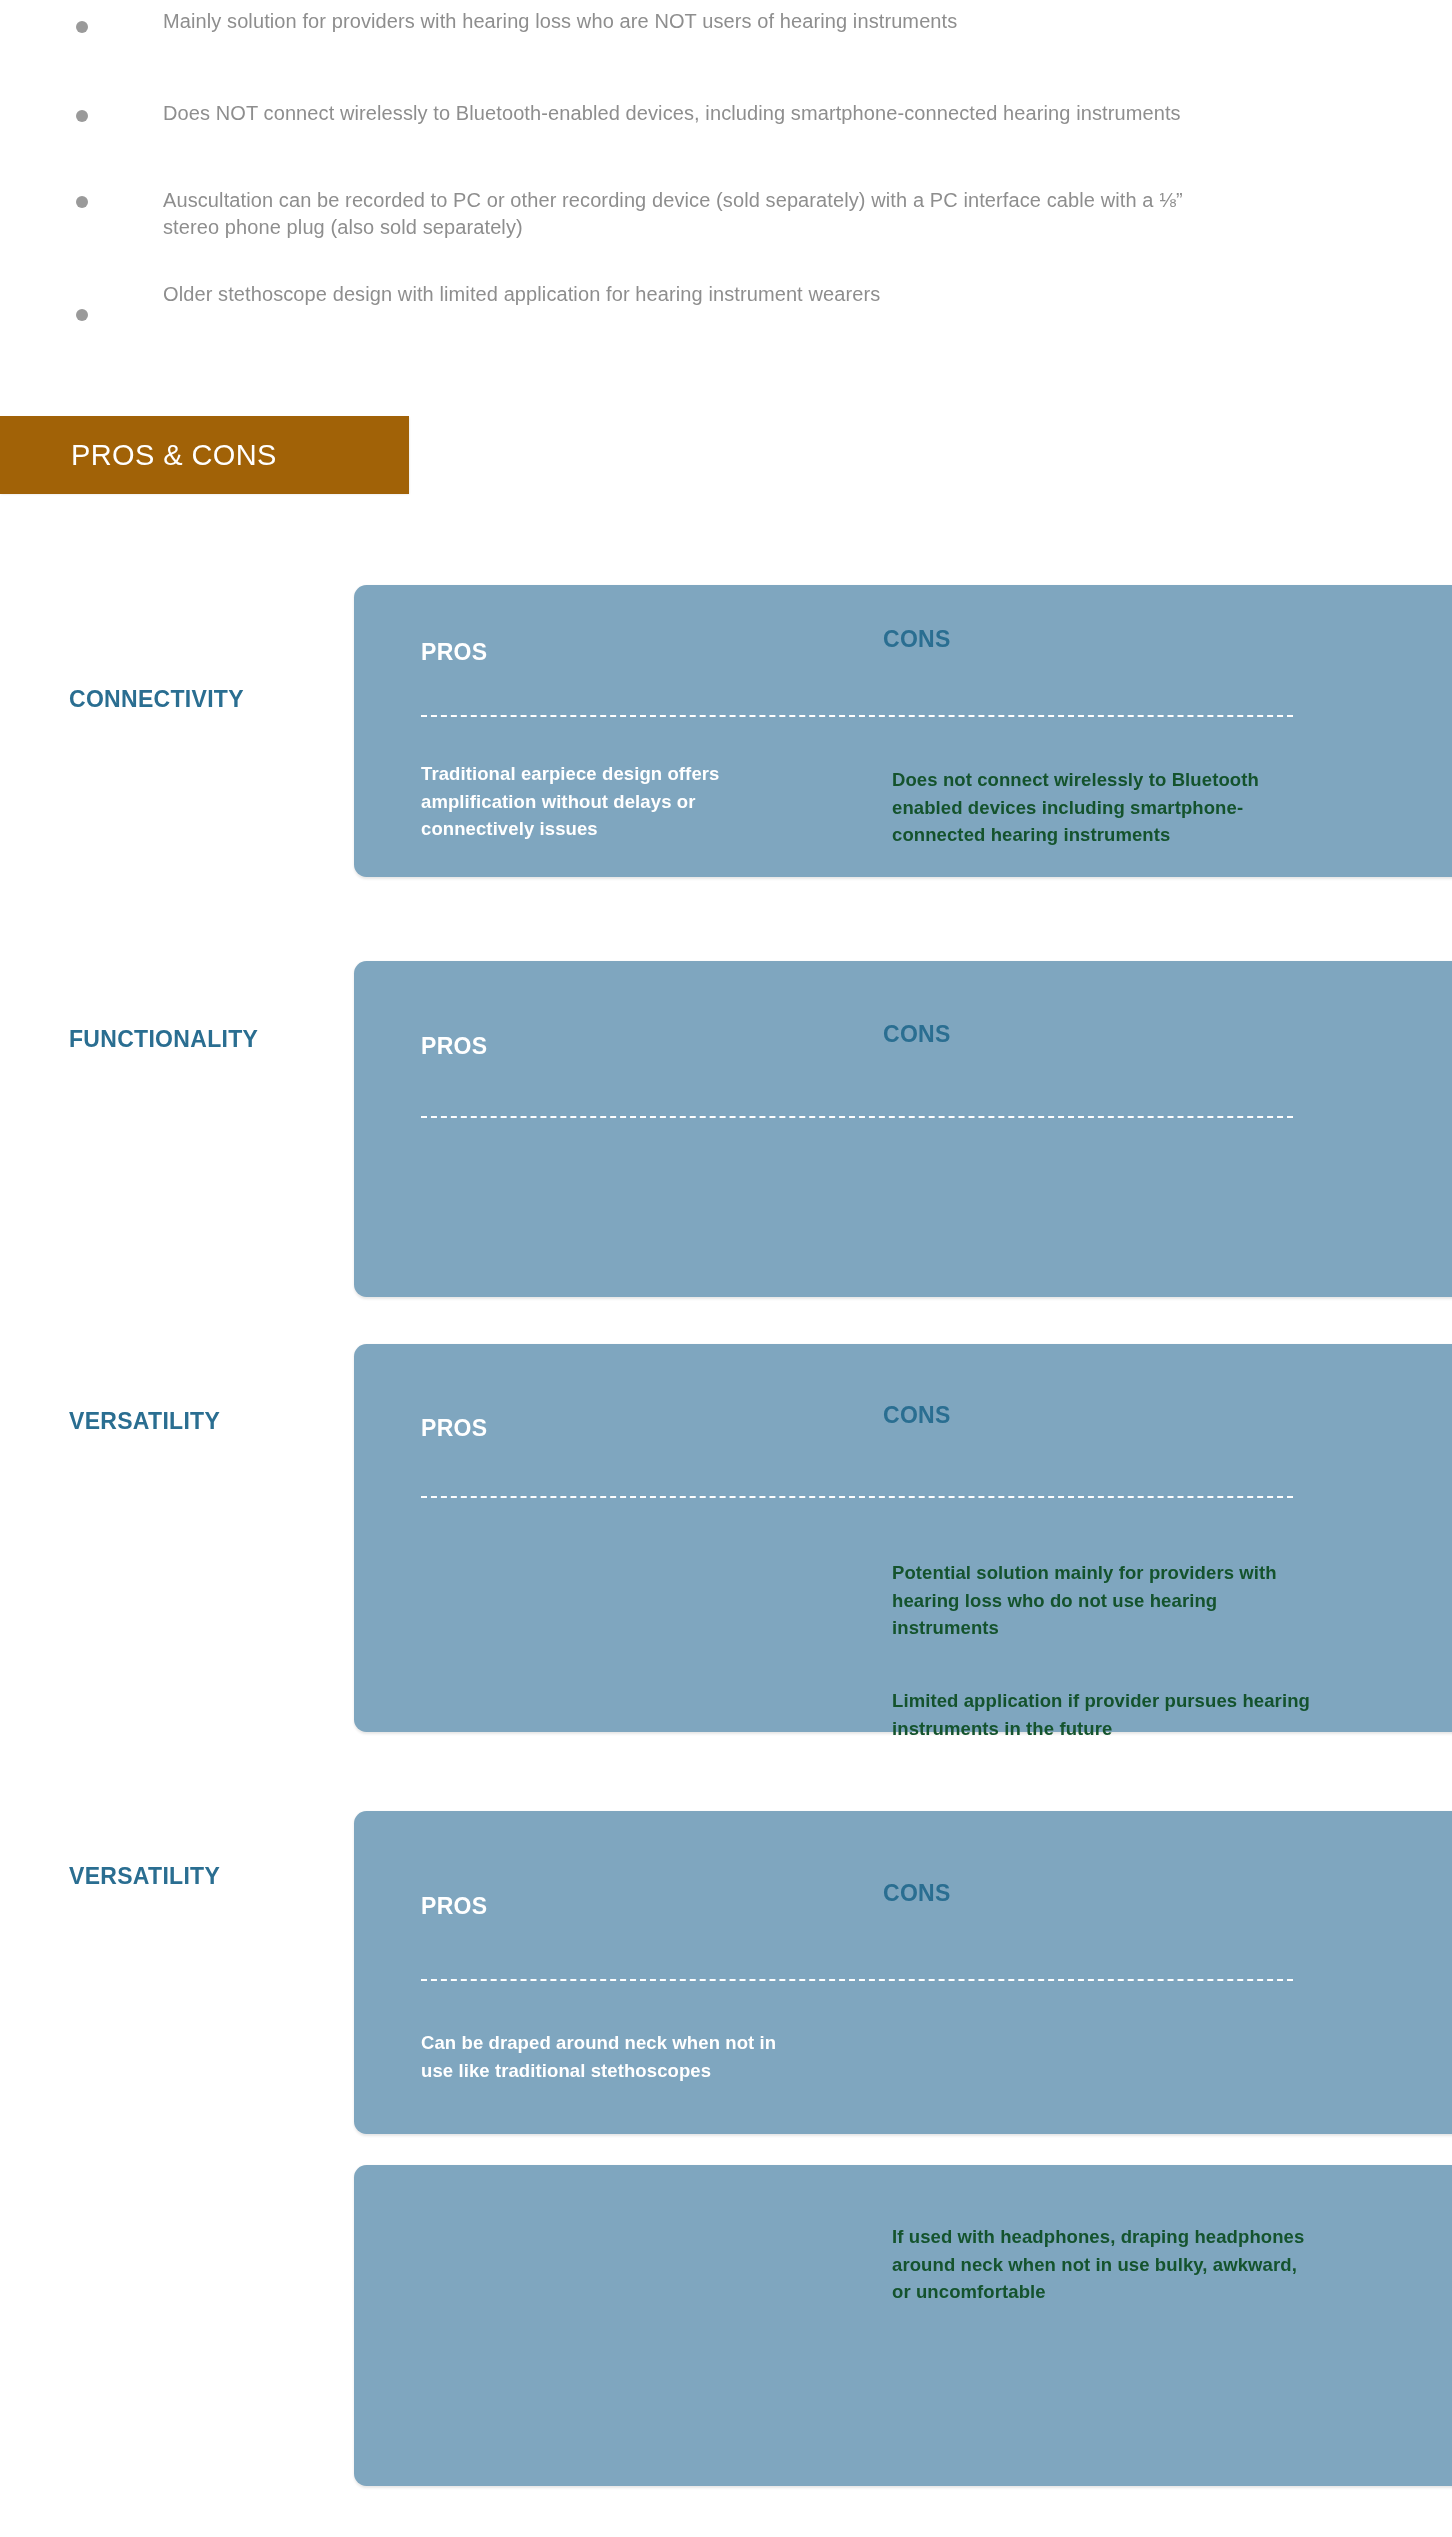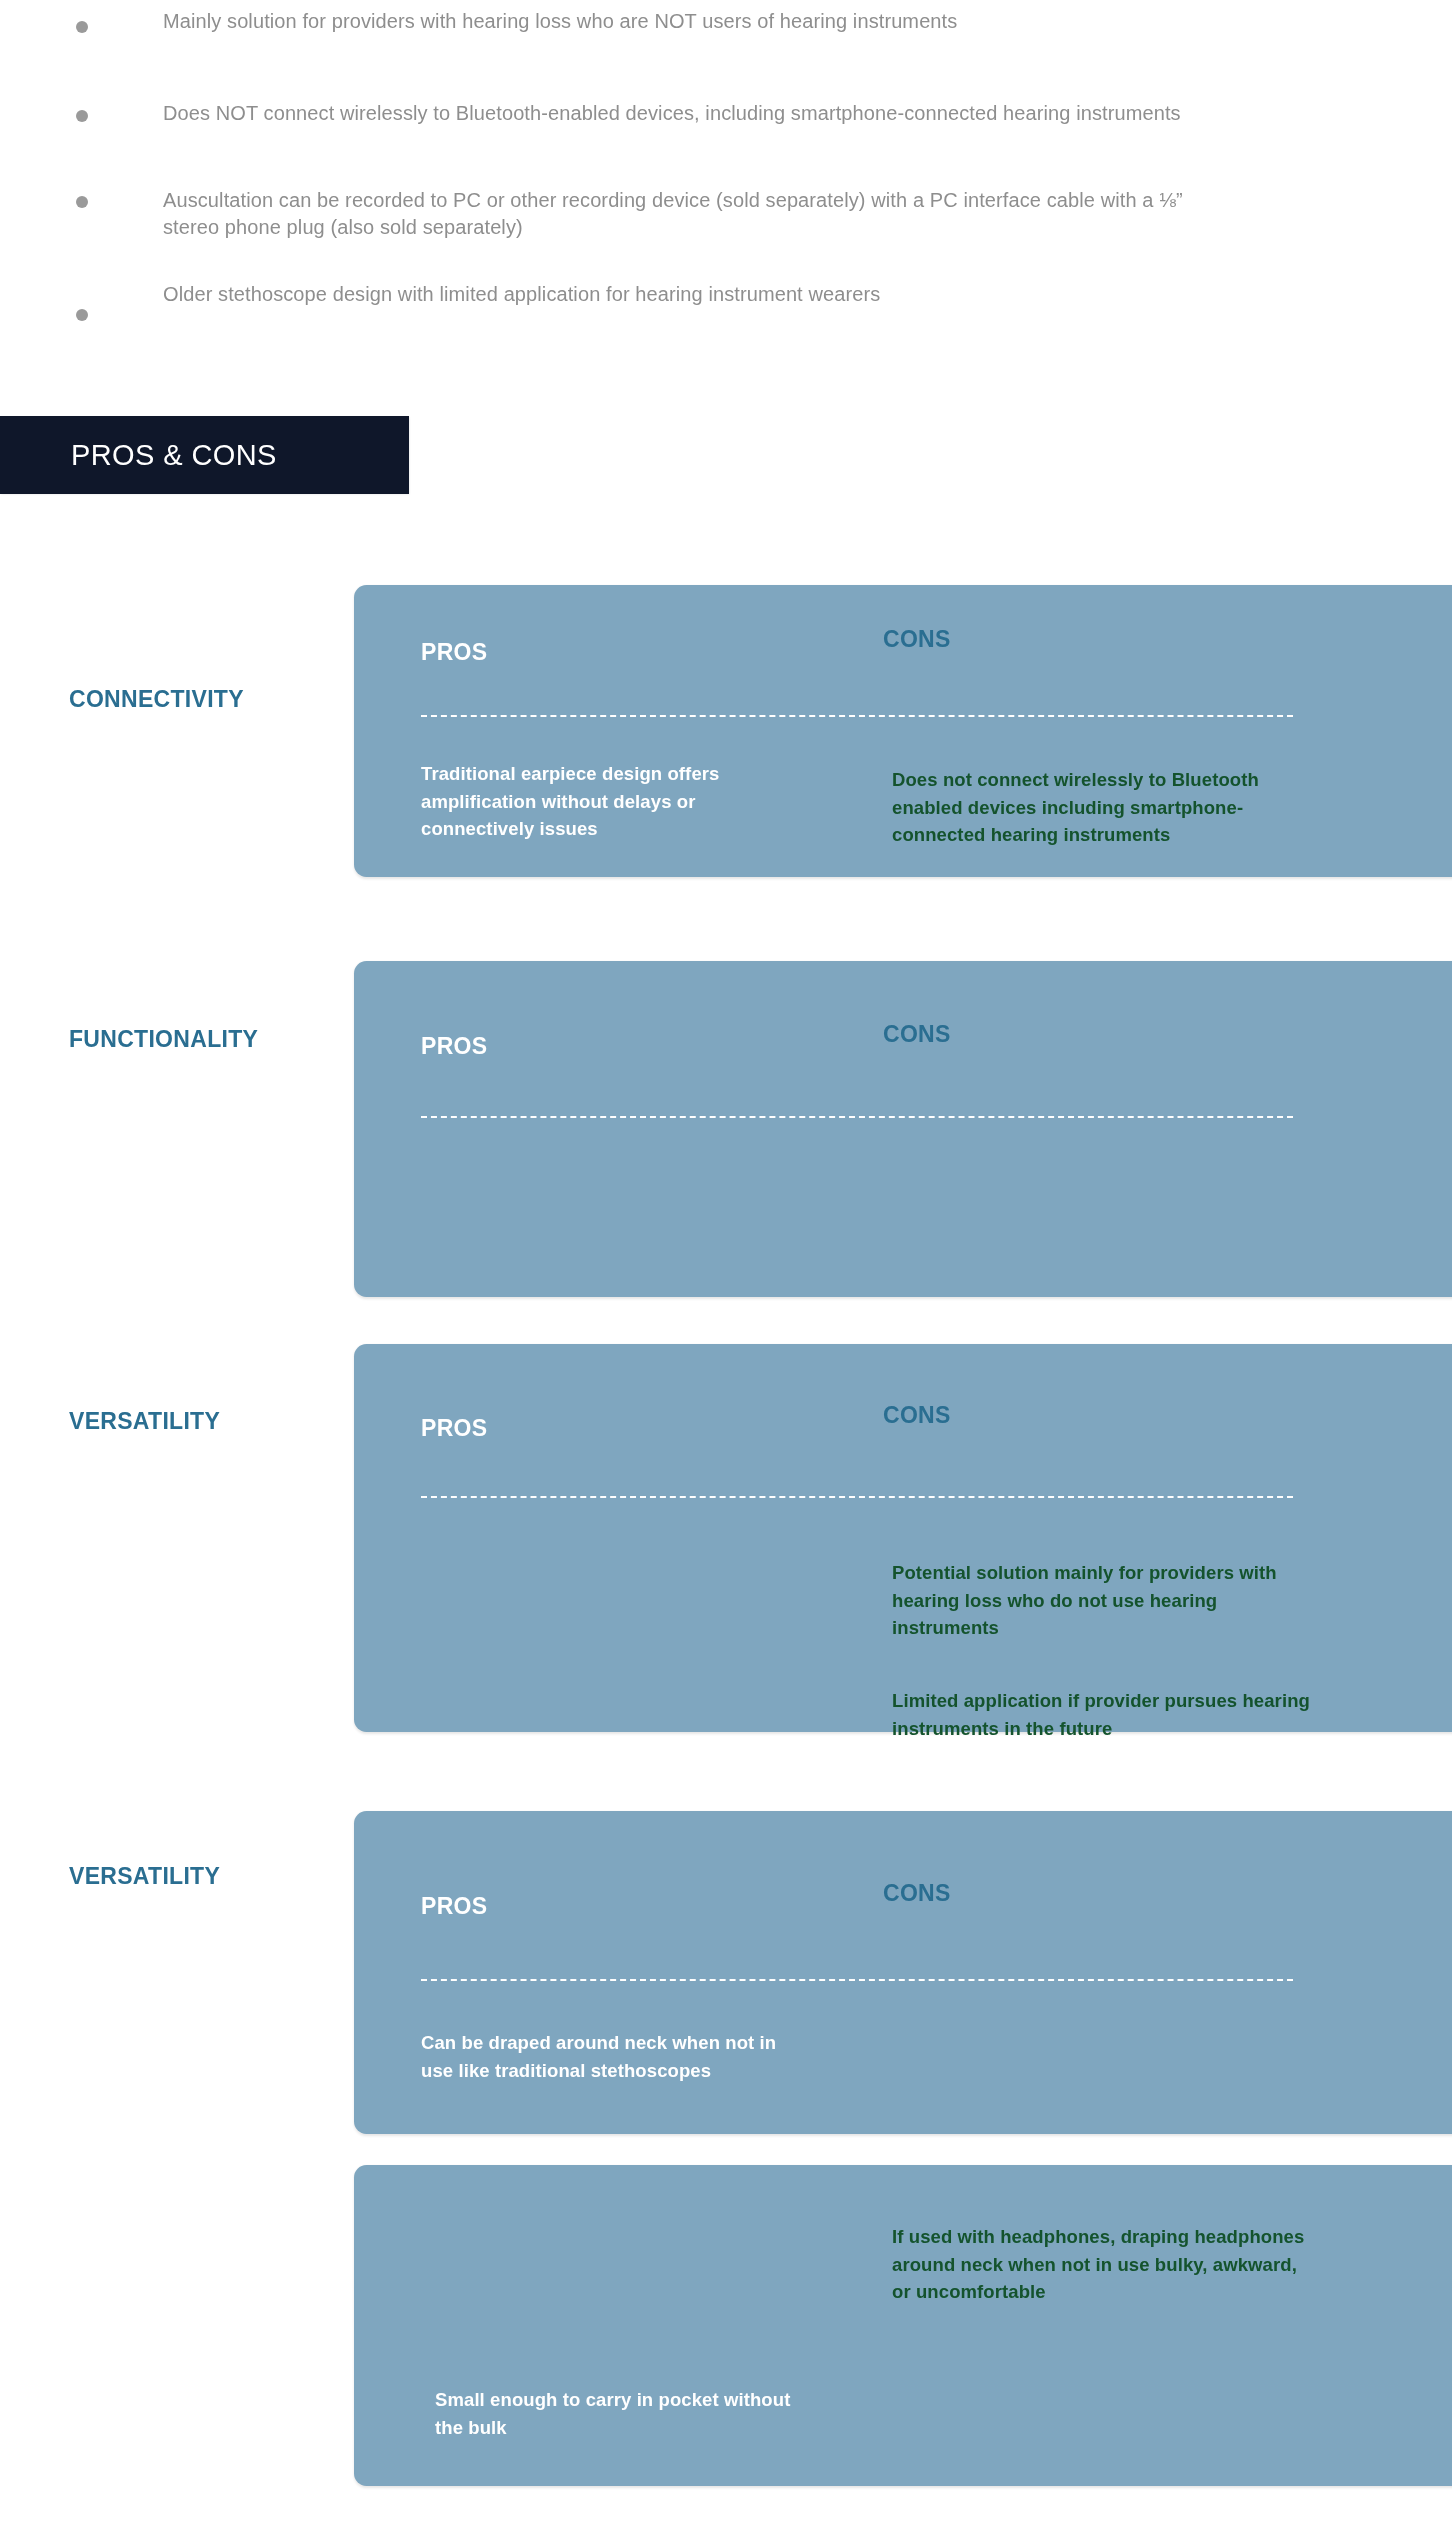--- a/index.html
+++ b/index.html
@@ -46,21 +46,21 @@
     letter-spacing: 0.1px;
   }
 
   
   #section-title-bar {
     position: absolute;
     left: 0;
     top: 416px;
     width: 409px;
     height: 78px;
-    background: #0f172a;
+    background: #a16207;
     box-shadow: 1.4px 1.4px 2.1px rgba(0,0,0,0.12);
   }
   #section-title-bar .title-text {
     position: absolute;
     left: 71px;
     top: 0;
     height: 78px;
     line-height: 78px;
     color: #ffffff;
     font-size: 29px;
@@ -204,16 +204,15 @@
     <span class="col-head cons" style="top:69px">CONS</span>
     <span class="divider" style="top:168px"></span>
     <span class="body-text pros" style="top:218px">Can be draped around neck when not in use like traditional stethoscopes</span>
     <span class="body-text cons" style="top:206px"></span>
   </div>
 </div>
 
 <div class="compare-row" style="top:0">
   <div class="card" style="top:2165px; height:321px">
     <span class="body-text cons" style="top:34px">If used with headphones, draping headphones around neck when not in use bulky, awkward, or uncomfortable</span>
-    <span class="body-text pros" style="top:221px; left:81px">Small enough to carry in pocket without the bulk</span>
   </div>
 </div>
 
 
 </body></html>

